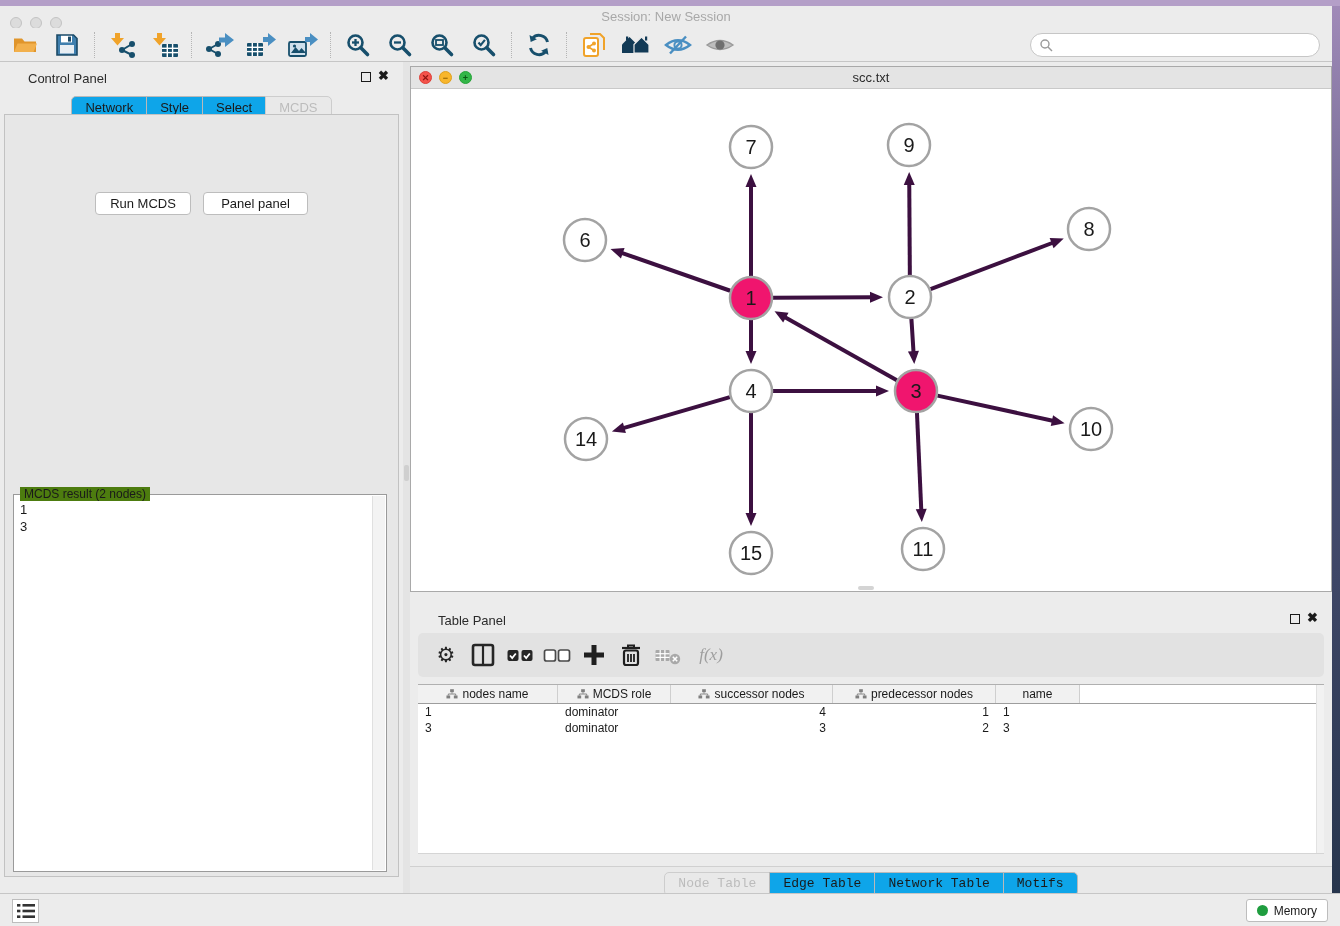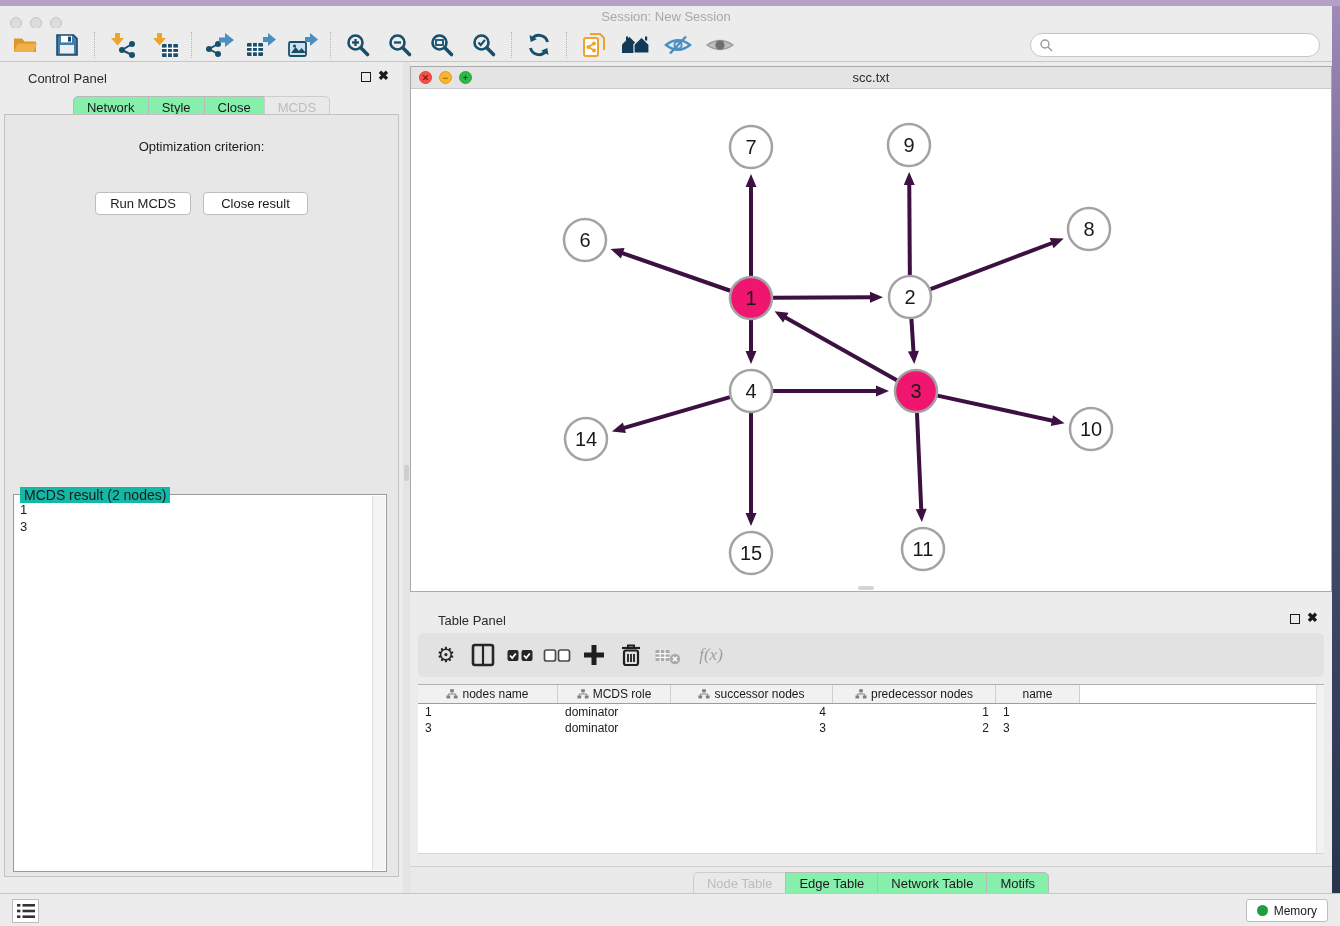--- a/index.html
+++ b/index.html
@@ -29,40 +29,40 @@
   .search-wrap input { border:none; outline:none; flex:1; height:18px; font-size:12px; background:transparent; }
 
   
   .control-panel { left:0; top:62px; width:403px; height:831px; background:#ececec; }
   .panel-head { height:28px; position:relative; }
   .panel-title { position:absolute; left:28px; top:9px; font-size:13px; color:#2b2b2b; }
   .float-ic { position:absolute; top:10px; width:10px; height:10px; border:1.5px solid #1a1a1a; background:transparent; }
   .close-ic { position:absolute; top:7px; font-size:13px; font-weight:bold; color:#1a1a1a; line-height:14px; }
 
   .seg { display:inline-flex; }
-  .seg .tab { font-size:13px; padding:3px 13px 4px; background:#86efac; border:1px solid #b9b9b9;
+  .seg .tab { font-size:13px; padding:3px 13px 4px; background:#0ea5e9; border:1px solid #b9b9b9;
     margin-left:-1px; color:#1a1a1a; white-space:nowrap; }
   .seg .tab:first-child { border-radius:5px 0 0 5px; margin-left:0; }
   .seg .tab:last-child { border-radius:0 5px 5px 0; }
   .seg .tab.dis { background:#e9e9e9; color:#bcbcbc; border-color:#cdcdcd; }
   .cp-tabs { position:absolute; top:34px; width:100%; text-align:center; }
 
   .cp-body { position:absolute; left:4px; top:52px; width:395px; height:763px;
     background:#e7e7e7; border:1px solid #c2c2c2; }
   .opt-label { position:absolute; top:24px; width:100%; text-align:center; font-size:13px; }
   .dropdown { position:absolute; left:40px; top:44px; width:312px; height:23px; background:#fff;
     border:1px solid #b5b5b5; border-radius:5px; font-size:13px; line-height:21px; padding-left:10px; }
   .dd-arrows { position:absolute; right:8px; top:3px; display:flex; flex-direction:column; line-height:7px; }
   .dd-arrows span { font-size:7px; color:#444; }
   .btn { position:absolute; height:23px; background:#fff; border:1px solid #bdbdbd; border-radius:4px;
     font-size:13px; text-align:center; line-height:21px; }
 
   .result-box { position:absolute; left:8px; top:379px; width:374px; height:378px;
     border:1px solid #9a9a9a; background:#fff; }
-  .result-legend { position:absolute; top:-8px; left:6px; background:#14b8a6; padding:0 4px; font-size:14px; }
+  .result-legend { position:absolute; top:-8px; left:6px; background:#4d7c0f; padding:0 4px; font-size:12px; }
   .result-lines { position:absolute; left:0; top:4px; right:16px; bottom:2px; overflow:hidden;
     font-size:13px; line-height:17px; padding:2px 6px; }
   .result-scroll { position:absolute; right:1px; top:1px; width:13px; bottom:1px; background:#f3f3f3; border-left:1px solid #e0e0e0; }
 
   
   .v-divider { left:403px; top:62px; width:7px; height:831px; background:#e4e4e4; }
   .v-grip { position:absolute; left:1px; top:403px; width:5px; height:16px; background:#cfcfcf; border-radius:2px; }
 
   
   .net-window { left:410px; top:66px; width:922px; height:526px; background:#fff;
@@ -90,21 +90,21 @@
   .tbl-header { display:flex; height:19px; background:#f1f1f1; border-bottom:1px solid #9d9d9d; }
   .th { display:flex; align-items:center; justify-content:center; gap:4px; font-size:12px;
     border-right:1px solid #cfcfcf; overflow:hidden; }
   .th-fill { flex:1; background:#fff; }
   .tbl-row { display:flex; height:16px; background:#fff; }
   .td { font-size:12px; line-height:16px; padding:0 7px; overflow:hidden; white-space:nowrap; }
   .tbl-vscroll { position:absolute; right:0; top:0; width:8px; height:169px; background:#f2f2f2; border-left:1px solid #e2e2e2; }
 
   .tp-hscroll { position:absolute; left:8px; top:249px; width:906px; height:13px; background:#ececec; border-top:1px solid #d5d5d5; }
   .tp-tabstrip { position:absolute; left:0; top:262px; width:922px; height:35px; background:#e9e9e9;
-    border-top:1px solid #d0d0d0; text-align:center; padding-top:5px; }
+    border-top:1px solid #d0d0d0; text-align:center; padding-top:5px;font-family:Liberation Mono, monospace; }
 
   
   .status-bar { left:0; top:893px; width:1340px; height:33px; background:#ececec; border-top:1px solid #c6c6c6; }
   .list-btn { position:absolute; left:12px; top:5px; width:27px; height:24px; background:#fff;
     border:1px solid #bdbdbd; display:flex; align-items:center; justify-content:center; }
   .memory-btn { position:absolute; right:12px; top:5px; height:23px; background:#fff; border:1px solid #bdbdbd;
     border-radius:3px; display:flex; align-items:center; padding:0 10px; gap:6px; font-size:12px; }
   .mem-dot { width:11px; height:11px; border-radius:50%; }
 </style>
 </head>
@@ -279,28 +279,27 @@
 <div class="abs control-panel">
   <div class="panel-head">
     <span class="panel-title">Control Panel</span>
     <span class="float-ic" style="right:32px"></span>
     <span class="close-ic" style="right:14px">✖</span>
   </div>
   <div class="cp-tabs">
     <span class="seg" id="cp-tabs-seg">
         <span class="tab">Network</span>
         <span class="tab">Style</span>
-        <span class="tab">Close</span>
+        <span class="tab">Select</span>
         <span class="tab dis">MCDS</span>
       </span>
   </div>
   <div class="cp-body">
-    <div class="opt-label">Optimization criterion:</div>
     <div class="btn" style="left:90px; top:77px; width:96px">Run MCDS</div>
-    <div class="btn" style="left:198px; top:77px; width:105px">Close result</div>
+    <div class="btn" style="left:198px; top:77px; width:105px">Panel panel</div>
     <div class="result-box">
       <span class="result-legend">MCDS result (2 nodes)</span>
       <div class="result-lines" id="result-lines">
           <div>1</div>
           <div>3</div>
         </div>
       <div class="result-scroll"></div>
     </div>
   </div>
 </div>

